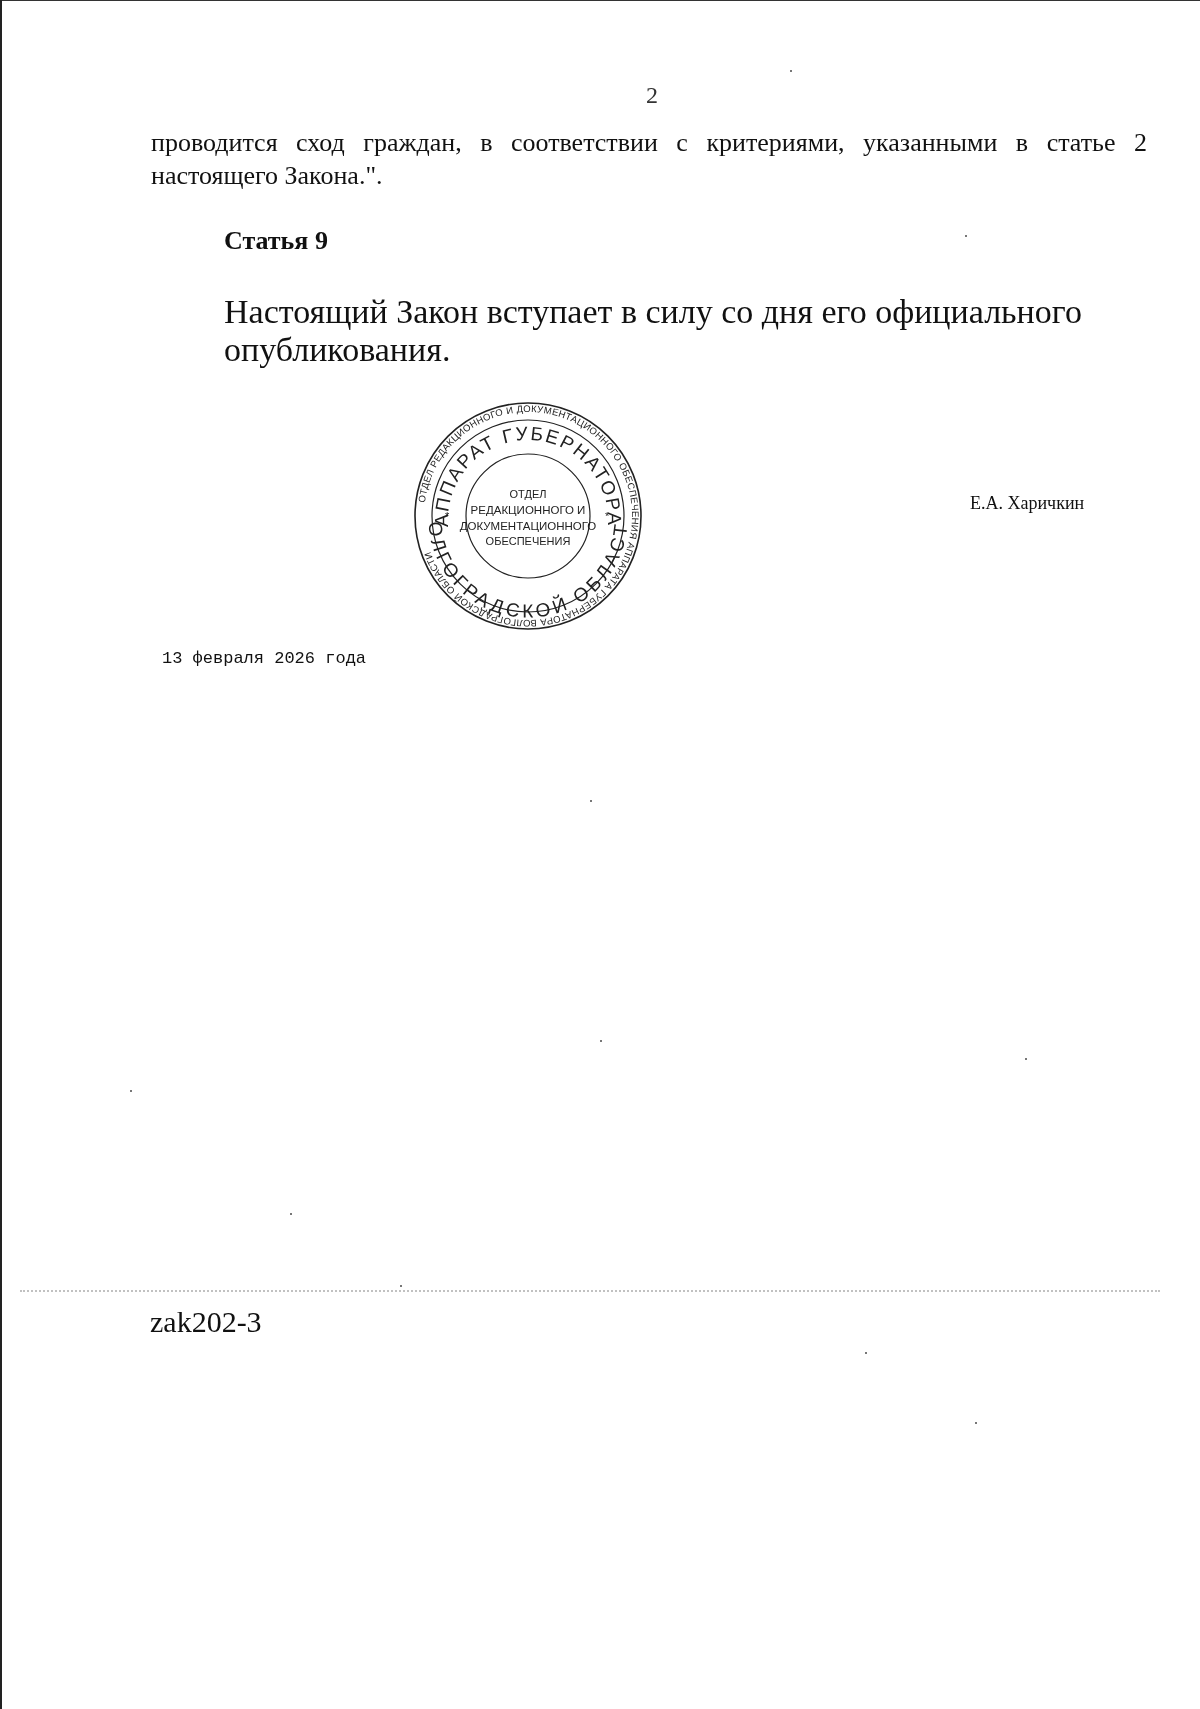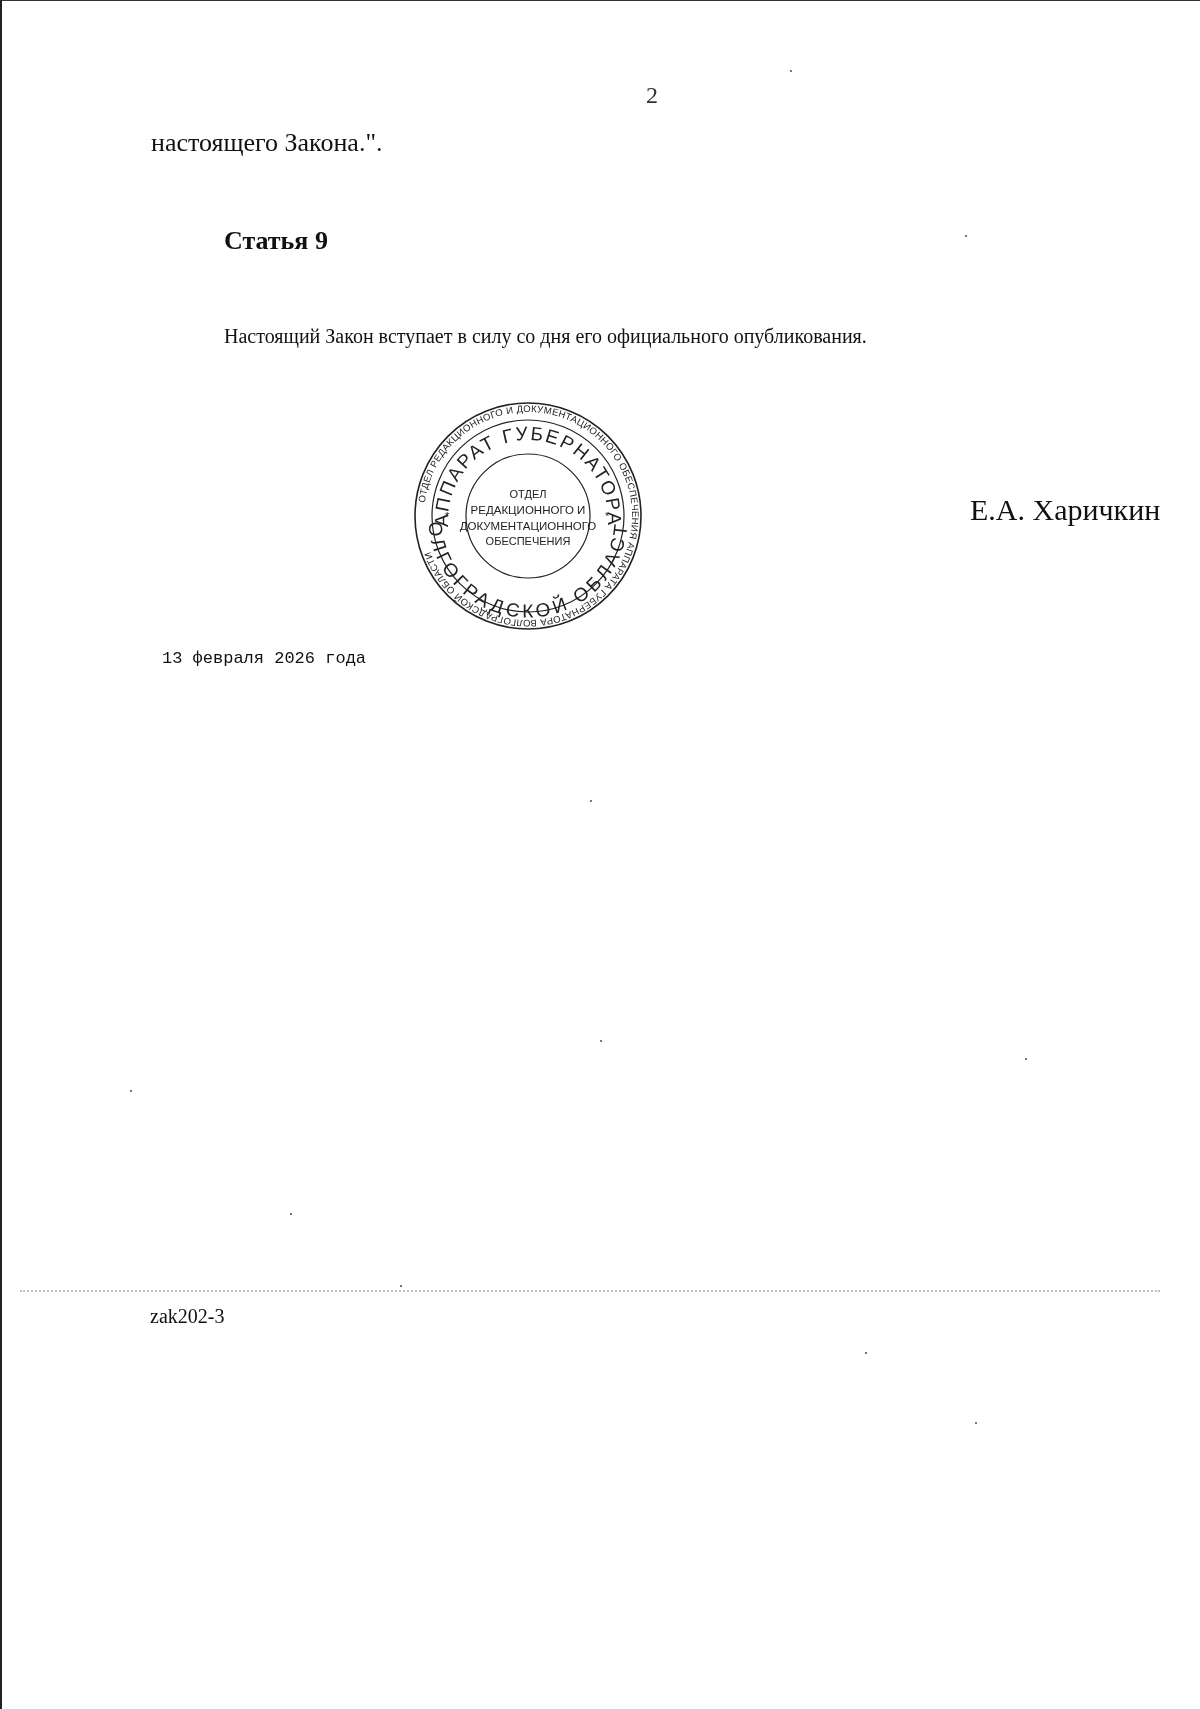--- a/index.html
+++ b/index.html
@@ -6,40 +6,41 @@
     body { width: 1200px; height: 1709px; position: relative; overflow: hidden; color: #111; }
     .page { position: absolute; left: 0; top: 0; width: 1200px; height: 1709px; background: #fff; }
     .scan-edge-left { position: absolute; left: 0; top: 0; width: 2px; height: 1709px; background: #222; }
     .scan-edge-top { position: absolute; left: 0; top: 0; width: 1200px; height: 1px; background: #333; }
     .serif { font-family: "Liberation Serif", "DejaVu Serif", serif; }
     .mono { font-family: "Liberation Mono", "DejaVu Sans Mono", monospace; }
     .page-num { position: absolute; left: 646px; top: 82px; font-size: 24px; color: #333; }
     .para1 { position: absolute; left: 151px; top: 126px; width: 996px; font-size: 26px; line-height: 33px; text-align: justify; text-align-last: left; }
     .para1 .line1 { display: block; text-align: justify; text-align-last: justify; }
     .article-heading { position: absolute; left: 224px; top: 226px; font-size: 26px; font-weight: bold; }
-    .para2 { position: absolute; left: 224px; top: 293px; font-size: 20px; margin-top: 32px; }
+    .para2 { position: absolute; left: 224px; top: 293px; font-size: 34px; }
     .sig-title { position: absolute; left: 151px; top: 460px; font-size: 26px; line-height: 33px; }
-    .sig-name { position: absolute; left: 970px; top: 493px; font-size: 30px; }
+    .sig-name { position: absolute; left: 970px; top: 493px; font-size: 18px; }
     .stamp { position: absolute; left: 412px; top: 400px; width: 232px; height: 232px; }
     .date-block { position: absolute; left: 162px; top: 645px; font-size: 17px; line-height: 28px; }
     .date-block .num { display: block; margin-left: -4px; }
     .dotline { position: absolute; left: 20px; top: 1290px; width: 1140px; height: 0; border-top: 2px dotted #999; opacity: 0.6; }
-    .doc-code { position: absolute; left: 150px; top: 1305px; font-size: 20px; }
+    .doc-code { position: absolute; left: 150px; top: 1305px; font-size: 30px; }
     .speck { position: absolute; background: #777; width: 2px; height: 2px; }
   </style>
 </head>
 <body>
 
 <div class="page">
   <div class="scan-edge-top"></div>
   <div class="scan-edge-left"></div>
 
   <div class="page-num serif">2</div>
 
   <div class="para1 serif">
+    <span class="line1">проводится сход граждан, в соответствии с критериями, указанными в статье 2</span>
     <span>настоящего Закона.".</span>
   </div>
 
   <div class="article-heading serif">Статья 9</div>
   <div class="para2 serif">Настоящий Закон вступает в силу со дня его официального опубликования.</div>
 
 
   <div class="sig-name serif">Е.А. Харичкин</div>
 
   <svg class="stamp" viewBox="0 0 232 232" xmlns="http://www.w3.org/2000/svg">

